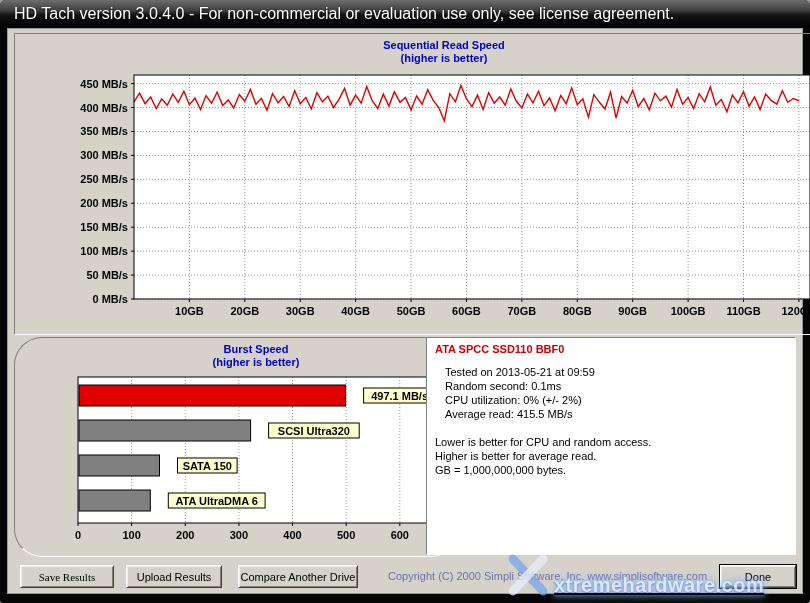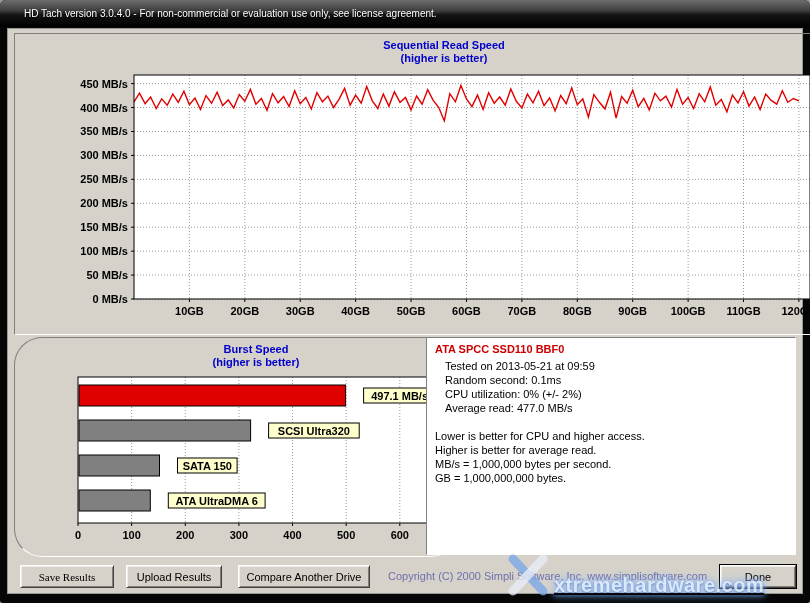--- a/index.html
+++ b/index.html
@@ -6,21 +6,21 @@
   .window{
     position:relative;width:810px;height:603px;
     background:#060606;
     border-radius:6px 6px 3px 3px;
     overflow:hidden;
     font-family:"Liberation Sans",sans-serif;
   }
   .titlebar{
     position:absolute;left:0;top:0;right:0;height:27px;
     background:linear-gradient(#6e6e6e 0%,#3d3d3d 40%,#141414 55%,#000 100%);
-    color:#fff;font-size:10px;line-height:27px;padding-left:24px;
+    color:#fff;font-size:16px;line-height:27px;padding-left:14px;
     text-shadow:0 1px 2px #000;
     box-sizing:border-box;
   }
   .client{
     position:absolute;left:7px;top:28px;width:796px;height:566px;
     background:#d6d2ca;border:1px solid #979797;box-sizing:border-box;
   }
   .sunken{
     border-top:1px solid #808080;border-left:1px solid #808080;
     border-bottom:1px solid #ffffff;border-right:1px solid #ffffff;padding-left:39px;
@@ -31,36 +31,36 @@
     position:absolute;left:418px;top:308px;width:370px;height:218px;
     background:#fff;padding:4px 8px;box-sizing:border-box;
     font-size:11px;color:#000;
   }
   .chart-title,.chart-sub{
     text-align:center;color:#0000cc;font-size:11px;font-weight:700;line-height:13px;
   }
   .chart-title{margin-top:5px;}
   #seq-svg,#burst-svg{display:block;margin-top:2px;}
   svg text{font-family:"Liberation Sans",sans-serif;font-size:11px;font-weight:700;fill:#000;}
-  .drive-name{color:#cc0000;font-weight:700;line-height:15px;margin-bottom:2px;}
+  .drive-name{color:#cc0000;font-weight:700;line-height:15px;margin-bottom:8px;}
   .info-line{line-height:14px;min-height:14px;white-space:pre;}
   .indent{padding-left:10px;}
   .btn{
     position:absolute;top:536px;height:23px;
     background:#d6d2ca;
     border:1px solid;border-color:#ffffff #404040 #404040 #ffffff;
     box-shadow:inset 1px 1px 0 #efede8, inset -1px -1px 0 #848078;
     font-family:"Liberation Sans",sans-serif;font-size:11px;color:#000;
     display:flex;align-items:center;justify-content:center;
     box-sizing:border-box;padding:0;cursor:pointer;
   }
   .btn.default{box-shadow:0 0 0 1px #000, inset 1px 1px 0 #efede8, inset -1px -1px 0 #848078;}
   #btn-save{left:12px;width:94px;font-family:Liberation Serif, serif;}
   #btn-upload{left:118px;width:96px;}
-  #btn-compare{left:230px;width:132px;}
+  #btn-compare{left:230px;width:120px;}
   #btn-done{left:712px;width:76px;}
   .copyright{
     position:absolute;top:541px;left:380px;width:340px;
     font-size:11px;color:#6f6fae;white-space:nowrap;
   }
   .watermark{
     position:absolute;top:524px;left:498px;
     display:flex;align-items:flex-end;gap:4px;
     pointer-events:none;opacity:0.9;z-index:5;text-decoration:underline;
   }
@@ -196,25 +196,24 @@
           <text x="162.7" y="133.5" text-anchor="middle">ATA UltraDMA 6</text>
           <rect x="24" y="6" width="354" height="146" fill="none" stroke="#000"></rect>
         </svg>
     </div>
 
     <div class="info-panel sunken">
       <div class="drive-name">ATA SPCC SSD110 BBF0</div>
       <div class="info-line indent">Tested on 2013-05-21 at 09:59</div>
       <div class="info-line indent">Random second: 0.1ms</div>
       <div class="info-line indent">CPU utilization: 0% (+/- 2%)</div>
-      <div class="info-line indent">Average read: 477.0 MB/s</div>
+      <div class="info-line indent">Average read: 415.5 MB/s</div>
       <div class="info-line"></div>
-      <div class="info-line">Lower is better for CPU and higher access.</div>
+      <div class="info-line">Lower is better for CPU and random access.</div>
       <div class="info-line">Higher is better for average read.</div>
-      <div class="info-line">MB/s = 1,000,000 bytes per second.</div>
       <div class="info-line">GB = 1,000,000,000 bytes.</div>
     </div>
 
     <button class="btn" id="btn-save">Save Results</button>
     <button class="btn" id="btn-upload">Upload Results</button>
     <button class="btn" id="btn-compare">Compare Another Drive</button>
     <button class="btn default" id="btn-done">Done</button>
 
     <div class="copyright">Copyright (C) 2000 Simpli Software, Inc.  www.simplisoftware.com</div>
 

